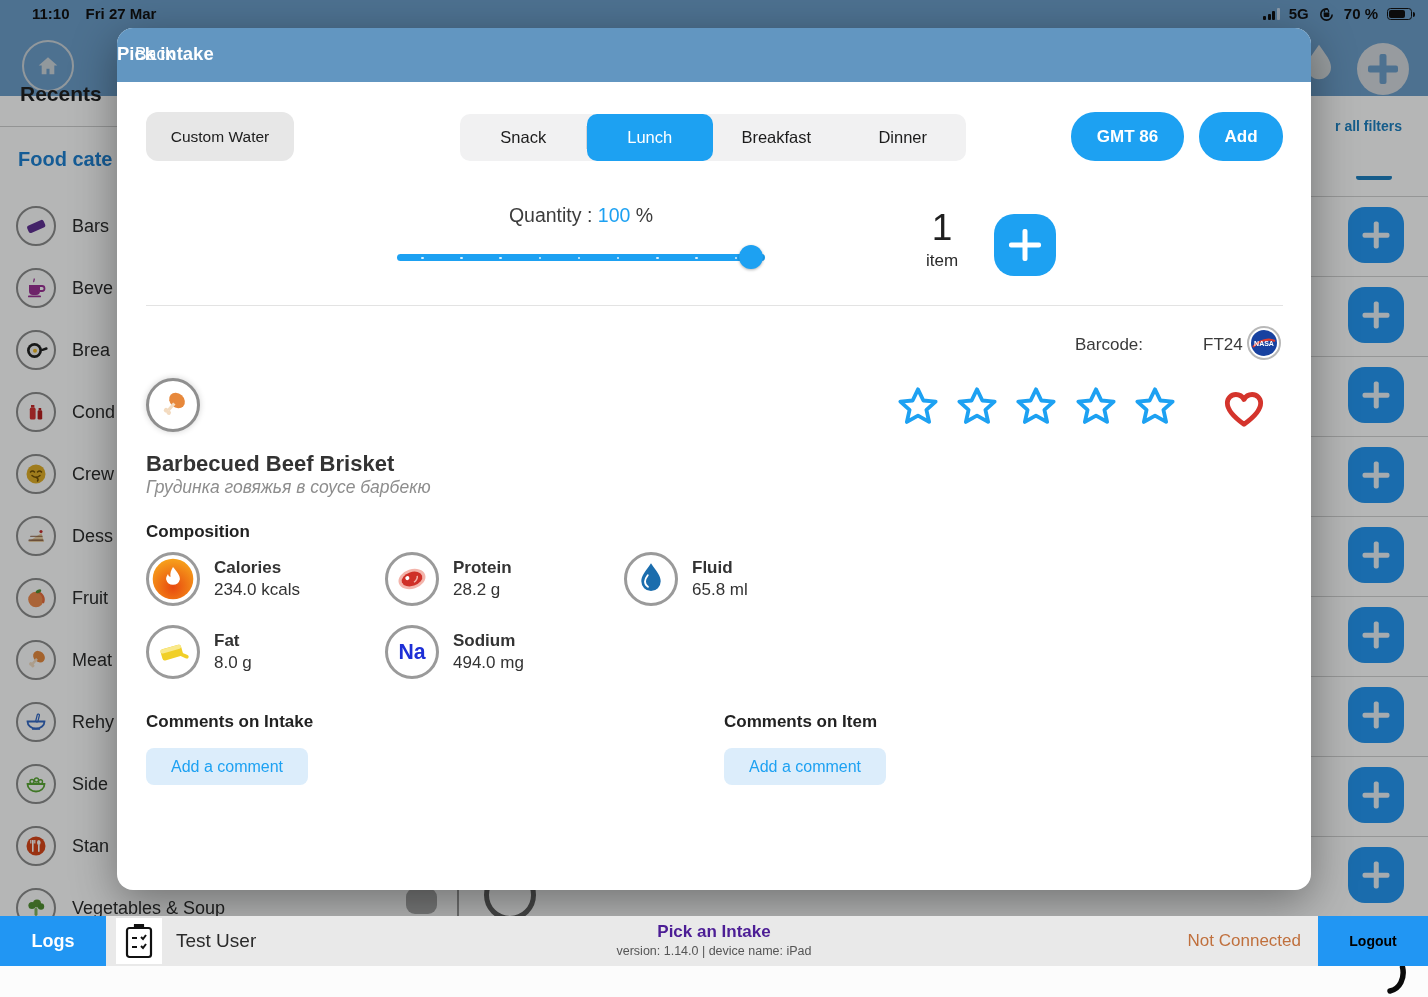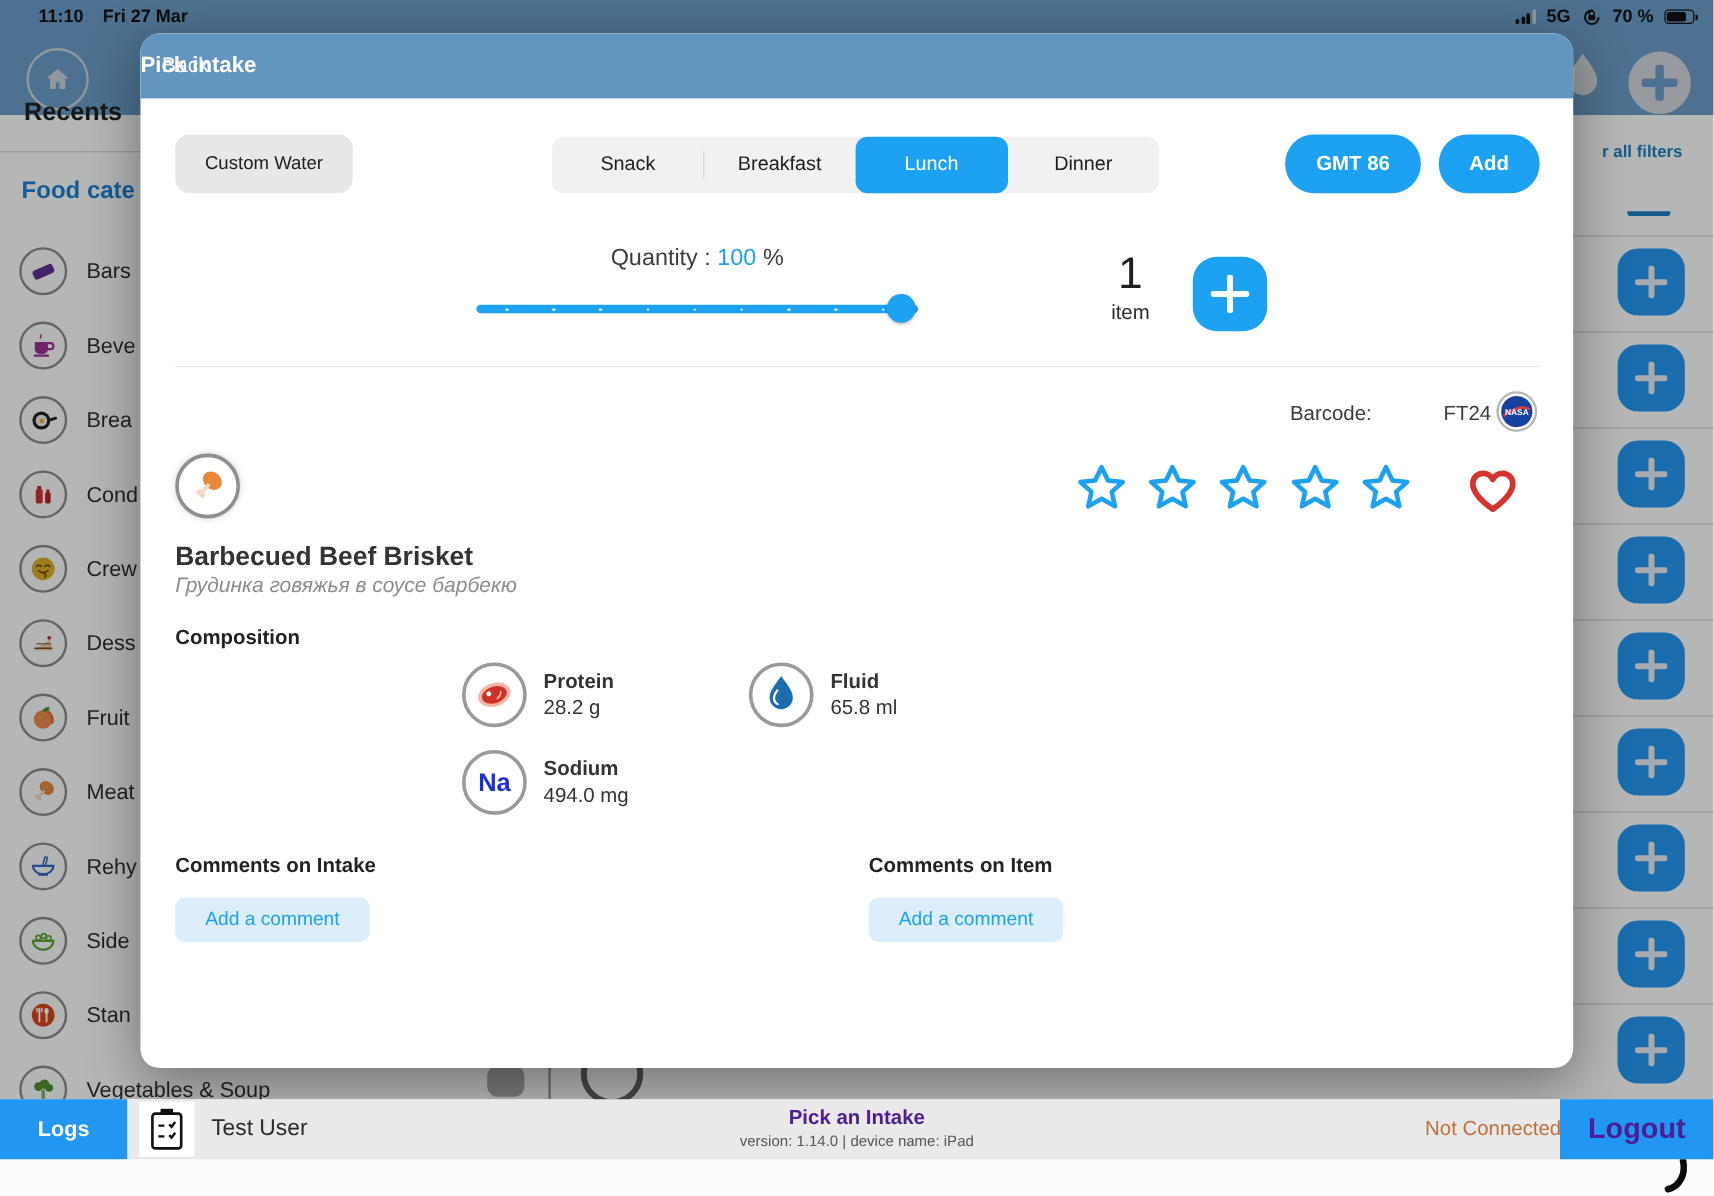--- a/index.html
+++ b/index.html
@@ -113,21 +113,21 @@
 
   
   .bottom-bar { left:0; top:916px; width:1428px; height:50px; background:#e9e9e9; z-index:20; }
   .logs-btn { position:absolute; left:0; top:0; width:106px; height:50px; background:#2196f3; color:#fff; font-weight:bold; font-size:18px; display:flex; align-items:center; justify-content:center; }
   .clip-tile { position:absolute; left:116px; top:2px; width:46px; height:46px; background:#fff; display:flex; align-items:center; justify-content:center; }
   .user-name { position:absolute; left:176px; top:14px; font-size:19px; color:#2b2b2b; }
   .bb-center { position:absolute; left:50%; top:6px; transform:translateX(-50%); text-align:center; }
   .bb-title { font-size:17px; font-weight:bold; color:#4c1d95; }
   .bb-version { font-size:12.5px; color:#555; margin-top:2px; }
   .not-connected { position:absolute; right:127px; top:15px; font-size:17px; color:#c0703d; }
-  .logout-btn { position:absolute; right:0; top:0; width:128px; height:50px; background:#2196f3; color:#4c1d95; font-weight:bold; font-size:24px; display:flex; align-items:center; justify-content:center; }
+  .logout-btn { position:absolute; right:0; top:0; width:110px; height:50px; background:#2196f3; color:#000000; font-weight:bold; font-size:14px; display:flex; align-items:center; justify-content:center; }
   .home-strip { left:0; top:966px; width:1428px; height:31px; background:#fcfcfc; z-index:2; }
   .pencil-mark { left:1386px; top:964px; z-index:3; }
 </style>
 </head>
 <body>
 
 <div class="abs app-bar">
   <div class="abs home-btn">
     <svg width="28" height="28" viewBox="0 0 24 24">
         <path d="M12 4.5l8 7h-2.6v7.5h-4.1v-4.6h-2.6v4.6H6.6v-7.5H4z" fill="#ccd4da"></path>
@@ -338,25 +338,25 @@
     <span class="modal-title">Pick intake</span>
   </div>
 
   <div class="abs custom-water">Custom Water</div>
 
   <div class="abs seg">
     <div class="seg-item">
         <span>Snack</span>
         <span class="seg-sep"></span>
       </div>
+    <div class="seg-item selected">
+        <span>Lunch</span>
+      </div>
     <div class="seg-item">
         <span>Breakfast</span>
-      </div>
-    <div class="seg-item selected">
-        <span>Lunch</span>
       </div>
     <div class="seg-item">
         <span>Dinner</span>
       </div>
   </div>
 
   <div class="abs pill-btn gmt-btn">GMT 86</div>
   <div class="abs pill-btn add-btn">Add</div>
 
   <div class="abs qty-label">
@@ -426,20 +426,38 @@
     </svg>
   <svg class="abs heart" viewBox="0 0 24 24">
       <path d="M12 20.3C7.2 16.9 4 13.6 4 10.1 4 7.8 5.8 6 8.1 6c1.6 0 3.1.9 3.9 2.4C12.8 6.9 14.3 6 15.9 6 18.2 6 20 7.8 20 10.1c0 3.5-3.2 6.8-8 10.2z" fill="none" stroke="#d4342c" stroke-width="2.3" stroke-linejoin="round"></path>
     </svg>
 
   <div class="abs food-name">Barbecued Beef Brisket</div>
   <div class="abs food-name-ru">Грудинка говяжья в соусе барбекю</div>
 
   <div class="abs comp-heading">Composition</div>
 
+  <div class="nutrient" style="left:29px; top:524px">
+    <span class="nut-ic">
+        <svg width="48" height="48" viewBox="0 0 52 52">
+          <defs>
+            <radialGradient id="gF" cx="50%" cy="70%" r="70%">
+              <stop offset="0%" stop-color="#e8490f"></stop>
+              <stop offset="100%" stop-color="#f7a21b"></stop>
+            </radialGradient>
+          </defs>
+          <circle cx="26" cy="26" r="22" fill="url(#gF)"></circle>
+          <path d="M26 13c4.5 5.5 7.5 8.8 7.5 13.2A7.8 8.3 0 0 1 18.5 26.2c0-2.1.9-4 2.1-5.7.3 1.6 1.2 2.8 2.7 3.4-.7-4.3.8-7.8 2.7-10.9z" fill="#fff"></path>
+        </svg>
+      </span>
+    <span>
+        <div class="nut-label">Calories</div>
+        <div class="nut-value">234.0 kcals</div>
+      </span>
+  </div>
   <div class="nutrient" style="left:268px; top:524px">
     <span class="nut-ic">
         <svg width="48" height="48" viewBox="0 0 52 52">
           <g transform="rotate(-18 26 26)">
             <ellipse cx="26" cy="26" rx="15" ry="10.5" fill="#f3b4ab"></ellipse>
             <ellipse cx="26" cy="26" rx="11.5" ry="7.5" fill="#cf3028"></ellipse>
             <circle cx="21.5" cy="23.5" r="2.2" fill="#fff"></circle>
             <path d="M27 30c3-1 5-3 5.5-5.5" stroke="#f3b4ab" stroke-width="1.6" fill="none"></path>
           </g>
         </svg>
@@ -452,20 +470,35 @@
   <div class="nutrient" style="left:507px; top:524px">
     <span class="nut-ic">
         <svg width="48" height="48" viewBox="0 0 52 52">
           <path d="M26 9c6 8.8 10.5 13.5 10.5 19.5a10.5 10.5 0 1 1-21 0C15.5 22.5 20 17.8 26 9z" fill="#1b6dad"></path>
           <path d="M22.5 22c-2 2.6-3 4.6-3 6.8a6.5 6.5 0 0 0 3.2 5.6" stroke="#fff" stroke-width="2" fill="none" stroke-linecap="round"></path>
         </svg>
       </span>
     <span>
         <div class="nut-label">Fluid</div>
         <div class="nut-value">65.8 ml</div>
+      </span>
+  </div>
+  <div class="nutrient" style="left:29px; top:597px">
+    <span class="nut-ic">
+        <svg width="48" height="48" viewBox="0 0 52 52">
+          <g transform="rotate(-16 26 26)">
+            <rect x="13" y="20" width="23" height="12.5" rx="2.5" fill="#f1cf27"></rect>
+            <rect x="13" y="20" width="23" height="4.5" rx="2.2" fill="#f9e98c"></rect>
+            <path d="M34 31l5 4" stroke="#f1cf27" stroke-width="4" stroke-linecap="round"></path>
+          </g>
+        </svg>
+      </span>
+    <span>
+        <div class="nut-label">Fat</div>
+        <div class="nut-value">8.0 g</div>
       </span>
   </div>
   <div class="nutrient" style="left:268px; top:597px">
     <span class="nut-ic">
         <svg width="48" height="48" viewBox="0 0 52 52">
           <text x="26" y="34" text-anchor="middle" font-size="23" font-weight="bold" fill="#1d2fd6" font-family="Liberation Sans, sans-serif">Na</text>
         </svg>
       </span>
     <span>
         <div class="nut-label">Sodium</div>

